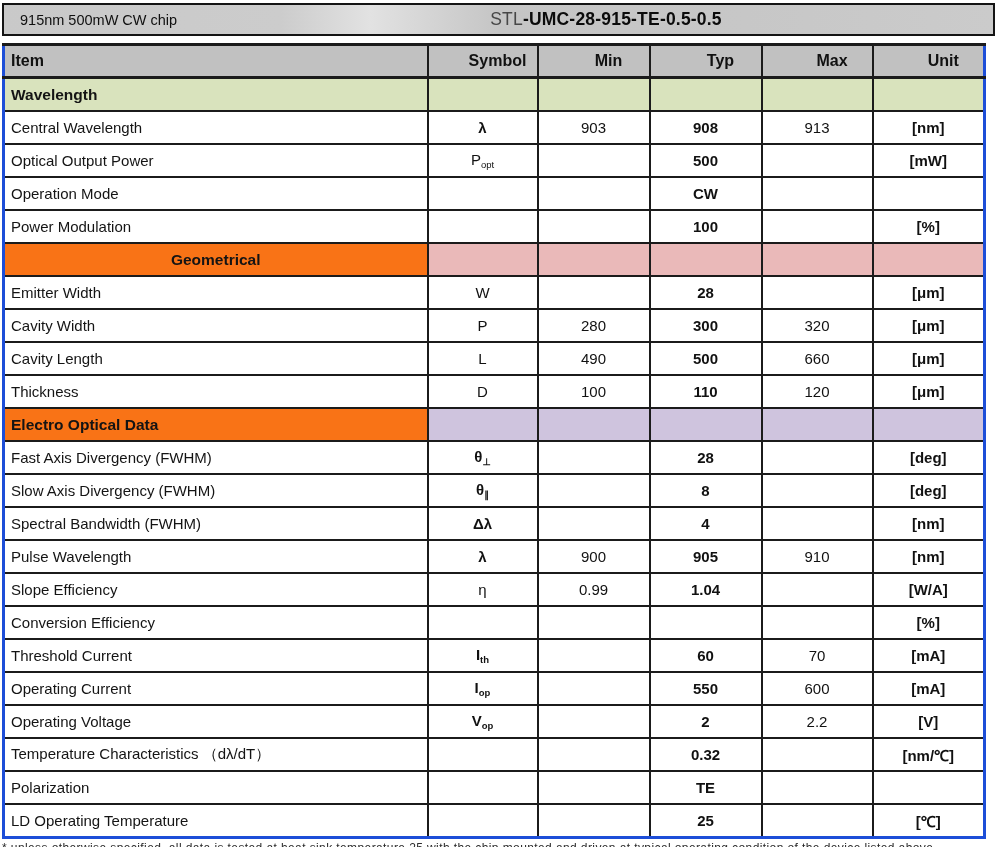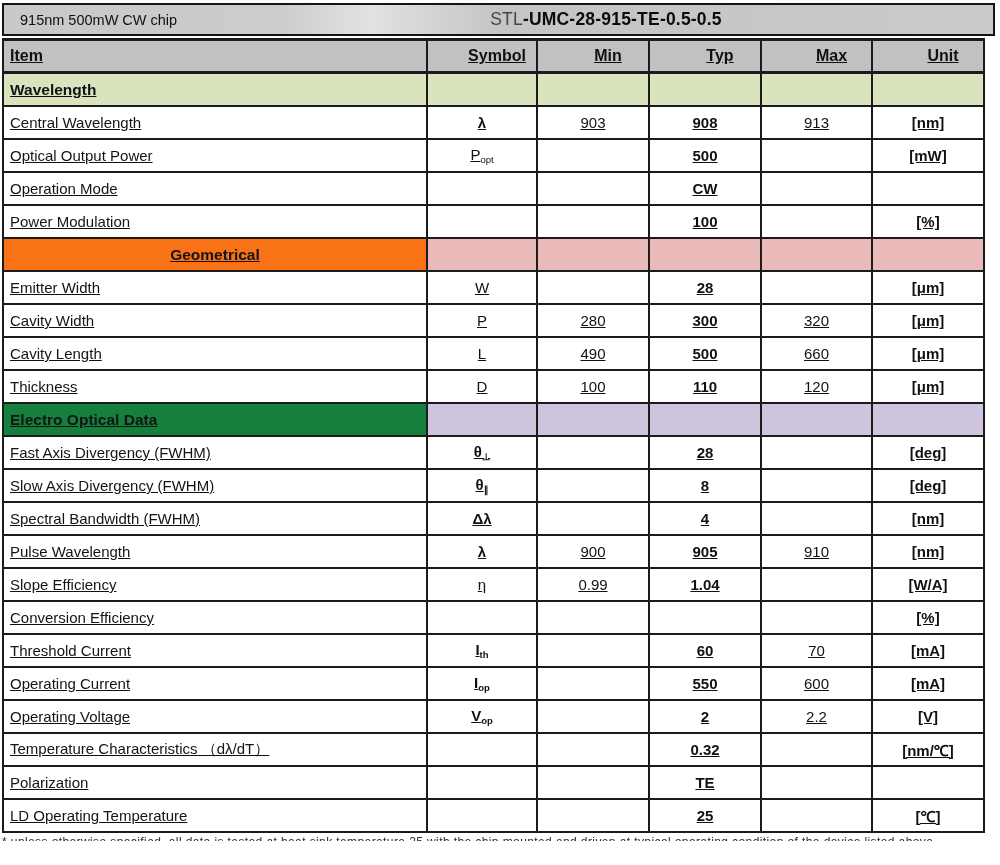--- a/index.html
+++ b/index.html
@@ -11,38 +11,37 @@
   }
   .page { position:relative; padding:3px 0 0 2px; }
 
   
   .title-bar {
     width:989px; height:29px;
     border:2px solid #141414;
     background:linear-gradient(90deg,#c9c9c9 0%, #cccccc 28%, #e2e2e2 37%, #c5c5c5 50%, #c7c7c7 75%, #cbcbcb 100%);
     position:relative;
     display:flex; align-items:center;
-    margin-bottom:2px;
+    margin-bottom:7px;
   }
   .chip-label { margin-left:16px; font-size:14.5px; color:#101010; position:relative; z-index:2; }
   .model {
     position:absolute; left:0; right:0; top:0; bottom:0;
     display:flex; align-items:center; justify-content:center;
     padding-left:215px; font-size:17.5px; letter-spacing:0.2px;text-align:right;
   }
   .model-prefix { color:#474747; font-weight:400; }
   .model-rest  { color:#0b0b0b; font-weight:700; }
 
   
   table.spec {
     border-collapse:collapse;
     table-layout:fixed;
     width:872px;
-    border:1px solid #1d4ed8;
-    text-decoration:underline;
+    border:3px solid #1d4ed8;
   }
   th, td {
     border:2px solid #1b1b1b;
     padding:0 6px;
     height:31px;
     font-size:15px;
     overflow:hidden;
     white-space:nowrap;
     background:#ffffff;
   }
@@ -183,21 +182,21 @@
         </tr>
         <tr>
           <td class="item">Thickness</td>
           <td class="c sym"><span>D</span></td>
           <td class="c">100</td>
           <td class="c typ">110</td>
           <td class="c">120</td>
           <td class="c unit">[μm]</td>
         </tr>
         <tr class="section">
-          <td class="item" style="background: #15803d; margin-top: 16px;">Electro Optical Data</td>
+          <td class="item" style="background: #f97316; margin-top: 16px;">Electro Optical Data</td>
           <td class="c" style="background: rgb(207, 196, 222);"></td>
           <td class="c" style="background: rgb(207, 196, 222);"></td>
           <td class="c" style="background: rgb(207, 196, 222);"></td>
           <td class="c" style="background: rgb(207, 196, 222);"></td>
           <td class="c" style="background: rgb(207, 196, 222);"></td>
         </tr>
         <tr>
           <td class="item">Fast Axis Divergency (FWHM)</td>
           <td class="c sym"><span class="b">θ</span><sub class="b">⊥</sub></td>
           <td class="c"></td>

